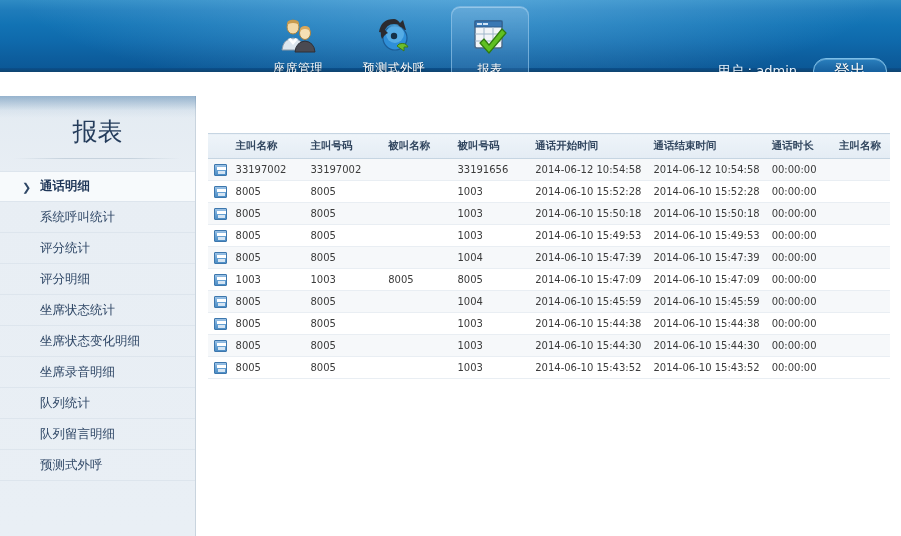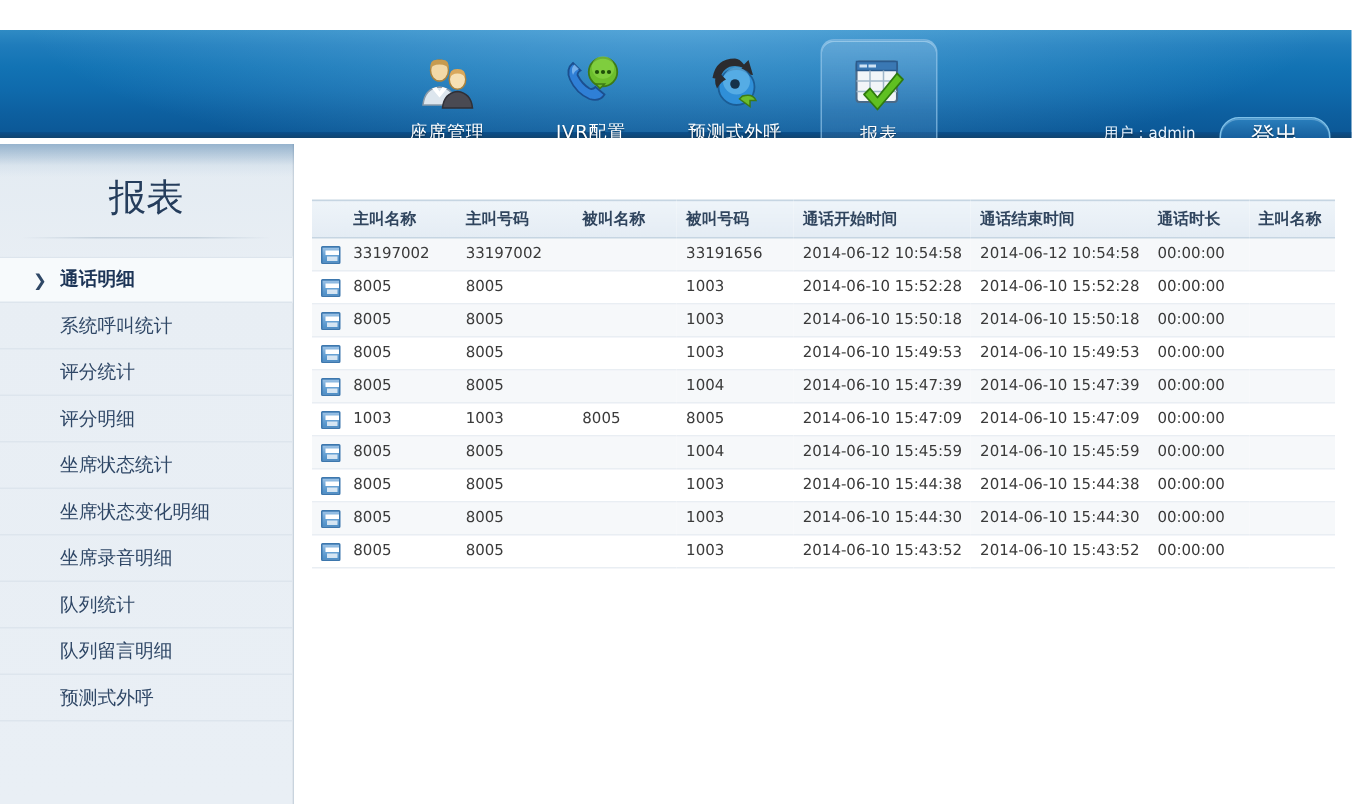--- a/index.html
+++ b/index.html
@@ -12,21 +12,20 @@
   }
 
   
   #header {
     position: absolute; left: 0; top: 0;
     width: 901px; height: 72px;
     background: linear-gradient(180deg,
        #2f8bc4 0%, #1f7cbb 14%, #1273b4 34%,
        #0f6aac 56%, #0d5f9f 78%, #0b5694 100%);
     overflow: hidden;
-    margin-top: 20px;
   }
   #header::before {
     content: "";
     position: absolute; left: 0; top: 0;
     width: 901px; height: 96px;
     background: radial-gradient(ellipse 620px 150px at 50% -10%,
                 rgba(120,190,235,0.55) 0%, rgba(120,190,235,0.0) 70%);
     pointer-events: none;
   }
   #header-bottom-line {
@@ -65,21 +64,21 @@
   }
   .nav-label {
     color: #ffffff;
     font-size: 12px;
     letter-spacing: 0.5px;
     text-shadow: 0 1px 1px rgba(0,0,0,0.45);
     white-space: nowrap;
   }
   #user-info {
     position: absolute; right: 104px; top: 62px;
-    color: #e8f4ff; font-size: 10px;
+    color: #e8f4ff; font-size: 13px;
     text-shadow: 0 1px 1px rgba(0,0,0,0.4);
     white-space: nowrap;
     z-index: 3;
   }
   #logout-btn {
     position: absolute; right: 14px; top: 58px;
     width: 74px; height: 26px;
     border-radius: 13px;
     background: linear-gradient(180deg, #1a74b4 0%, #14639f 50%, #0f5governance 100%);
     background: linear-gradient(180deg, #2a7fbd 0%, #165f9d 55%, #0f5590 100%);
@@ -224,35 +223,20 @@
           <path d="M3 34 q1 -11 11 -12 q10 1 11 12 z" fill="#dde6ee" stroke="#8b9aa8" stroke-width="1"></path>
           <path d="M9 23 l5 6 l5 -6 l-3 -1 l-2 3 l-2 -3z" fill="#ffffff"></path>
           <ellipse cx="26" cy="17" rx="5.5" ry="6.5" fill="#f6e0b4" stroke="#a8823f" stroke-width="1"></ellipse>
           <path d="M26 10 q6 0 5 6 q-1 -3 -5 -3 q-4 0 -5 3 q-1 -6 5 -6z" fill="#d9a85c"></path>
           <path d="M16 36 q1 -10 10 -11 q9 1 10 11 z" fill="#4a4a52" stroke="#2f2f36" stroke-width="1"></path>
         </svg>
       </span>
       <span class="nav-label">座席管理</span>
     </div>
 
-    <div class="nav-item">
-      <span class="nav-icon">
-        <svg width="38" height="38" viewBox="0 0 38 38">
-          <path d="M7 6 q-5 4 -2 11 q4 9 13 13 q7 2 10 -3 l-6 -5 q-2 2 -4 1 q-5 -3 -8 -9 q0 -2 2 -3 z" fill="#2f7fd6" stroke="#1b4f8f" stroke-width="1.2"></path>
-          <path d="M8 7 q-3 3 -1 7 q1 -3 4 -4z" fill="#86bdf0" opacity="0.8"></path>
-          <circle cx="27" cy="12" r="9.5" fill="#6cbe2c" stroke="#3d7a16" stroke-width="1.2"></circle>
-          <circle cx="27" cy="9" r="7.5" fill="#8fd94f" opacity="0.55"></circle>
-          <path d="M22 20 l3 3 l3 -3z" fill="#6cbe2c" stroke="#3d7a16" stroke-width="1"></path>
-          <circle cx="23" cy="12" r="1.4" fill="#1f4f08"></circle>
-          <circle cx="27" cy="12" r="1.4" fill="#1f4f08"></circle>
-          <circle cx="31" cy="12" r="1.4" fill="#1f4f08"></circle>
-        </svg>
-      </span>
-      <span class="nav-label">IVR配置</span>
-    </div>
 
     <div class="nav-item">
       <span class="nav-icon">
         <svg width="38" height="38" viewBox="0 0 38 38">
           <path d="M19 3 q-13 0 -15 13 l5 1 q2 -9 10 -9 q3 0 5 1 l-4 4 l11 1 l-3 -10 l-3 3 q-3 -4 -6 -4z" fill="#2b2b2f"></path>
           <circle cx="20" cy="22" r="12" fill="#2f8fd8" stroke="#1b5d96" stroke-width="1.2"></circle>
           <circle cx="20" cy="18" r="9" fill="#6fc0ee" opacity="0.6"></circle>
           <circle cx="19" cy="20" r="3.2" fill="#16324a"></circle>
           <path d="M24 28 q7 -2 9 3 l-4 0 l0 4 l-7 -5z" fill="#6cbe2c" stroke="#3d7a16" stroke-width="1"></path>
           <path d="M8 12 q-4 5 -1 11 q3 -5 6 -6z" fill="#2b2b2f"></path>

